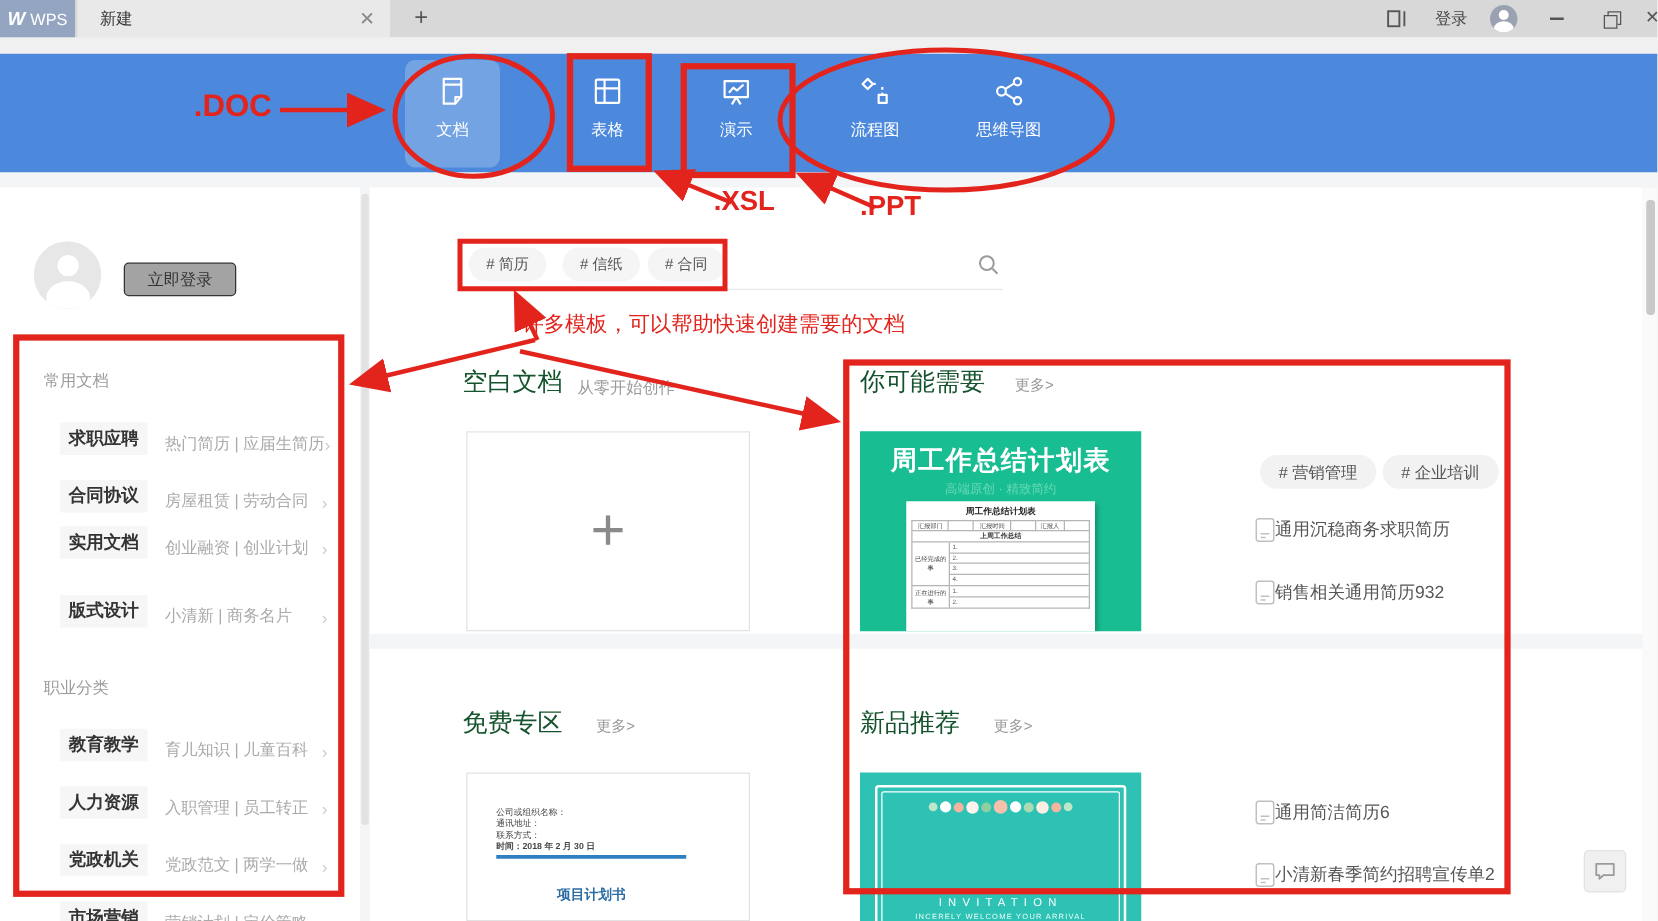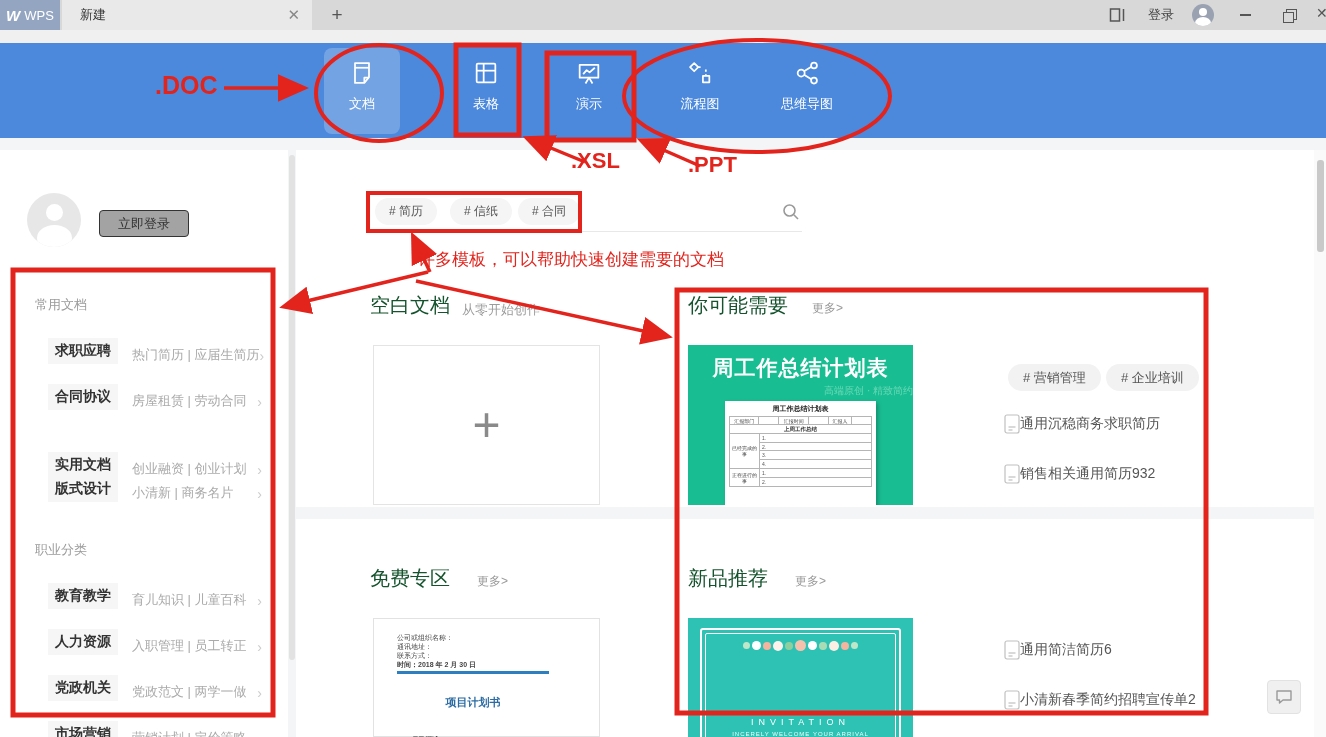--- a/index.html
+++ b/index.html
@@ -70,41 +70,41 @@
   .more-link { position:absolute; font-size:12px; color:#999; cursor:pointer; }
 
   
   .blank-card { position:absolute; left:373px; top:345px; width:227px; height:160px; background:#fff; border:1px solid #e4e4e4;
                 display:flex; align-items:center; justify-content:center; cursor:pointer; }
   .blank-plus { font-size:48px; font-weight:200; color:#8a8a8a; line-height:1; }
 
   
   .green-card { position:absolute; left:688px; top:345px; width:225px; height:160px; background:#19bd92; overflow:hidden; cursor:pointer; }
   .gc-title { margin-top:9px; text-align:center; color:#fff; font-size:21px; font-weight:bold; letter-spacing:1px; }
-  .gc-sub { text-align:right; color:#67d9b6; font-size:10px; margin-top:2px; }
+  .gc-sub { text-align:center; color:#67d9b6; font-size:10px; margin-top:2px; }
   .gpaper { position:absolute; left:37px; top:56px; width:151px; height:120px; background:#fff; box-shadow:2px 2px 4px rgba(0,0,0,.25); padding:3px 4px; }
   .gp-title { text-align:center; font-size:7px; font-weight:bold; color:#222; }
   .gp-table { width:100%; border-collapse:collapse; margin-top:2px; }
   .gp-table td { border:0.5px solid #b5b5b5; font-size:5px; color:#444; height:8px; padding:0 1px; text-align:center; }
   .gp-summary { border:0.5px solid #b5b5b5; border-top:none; text-align:center; font-size:5.5px; font-weight:bold; color:#333; height:9px; line-height:9px; }
   .gp-group { display:flex; border:0.5px solid #b5b5b5; border-top:none; }
   .gp-glabel { width:30px; font-size:5px; color:#444; display:flex; align-items:center; justify-content:center; text-align:center;
                border-right:0.5px solid #b5b5b5; padding:1px; }
   .gp-lines { flex:1; }
   .gp-line { border-bottom:0.5px solid #b5b5b5; font-size:5px; color:#555; height:8.5px; line-height:8.5px; padding-left:2px; }
   .gp-line:last-child { border-bottom:none; }
 
   
   .big-pill { position:absolute; height:27px; border-radius:14px; background:#f2f2f2; color:#555; font-size:13px;
               display:flex; align-items:center; padding:0 15px; cursor:pointer; }
   .doc-item { position:absolute; display:flex; align-items:center; font-size:14px; color:#555; cursor:pointer; }
 
   
   .fpaper { position:absolute; left:373px; top:618px; width:227px; height:119px; background:#fff; border:1px solid #e2e2e2;
-            padding:14px 0 0 23px; cursor:pointer; }
+            padding:27px 0 0 23px; cursor:pointer; }
   .fp-line { font-size:7px; color:#444; line-height:9px; }
   .fp-bar { width:152px; height:3px; background:#2e7fc0; margin-top:2px; }
   .fp-title { width:152px; text-align:center; color:#2c6ca3; font-size:11px; font-weight:bold; margin-top:21px; }
   .fp-sec { font-size:7px; font-weight:bold; color:#333; margin-top:25px; }
 
   
   .invite-card { position:absolute; left:688px; top:618px; width:225px; height:119px; background:#2ec2b5; overflow:hidden; cursor:pointer; }
   .inv-frame-o { position:absolute; left:12px; top:10px; right:12px; bottom:-20px; border:2px solid #fff; border-radius:3px; }
   .inv-frame-i { position:absolute; left:17px; top:15px; right:17px; bottom:-20px; border:1px solid #fff; border-radius:2px; }
   .inv-flowers { position:absolute; left:0; top:22px; width:225px; display:flex; justify-content:center; align-items:center; gap:2px; }
@@ -221,21 +221,21 @@
 <div class="cat-row" style="top:334px">
   <span class="cat-chip">求职应聘</span>
   <span class="cat-sub">热门简历 | 应届生简历</span>
   <span class="cat-chev">›</span>
 </div>
 <div class="cat-row" style="top:380px">
   <span class="cat-chip">合同协议</span>
   <span class="cat-sub">房屋租赁 | 劳动合同</span>
   <span class="cat-chev">›</span>
 </div>
-<div class="cat-row" style="top:448px">
+<div class="cat-row" style="top:417px">
   <span class="cat-chip">实用文档</span>
   <span class="cat-sub">创业融资 | 创业计划</span>
   <span class="cat-chev">›</span>
 </div>
 <div class="cat-row" style="top:472px">
   <span class="cat-chip">版式设计</span>
   <span class="cat-sub">小清新 | 商务名片</span>
   <span class="cat-chev">›</span>
 </div>
 

